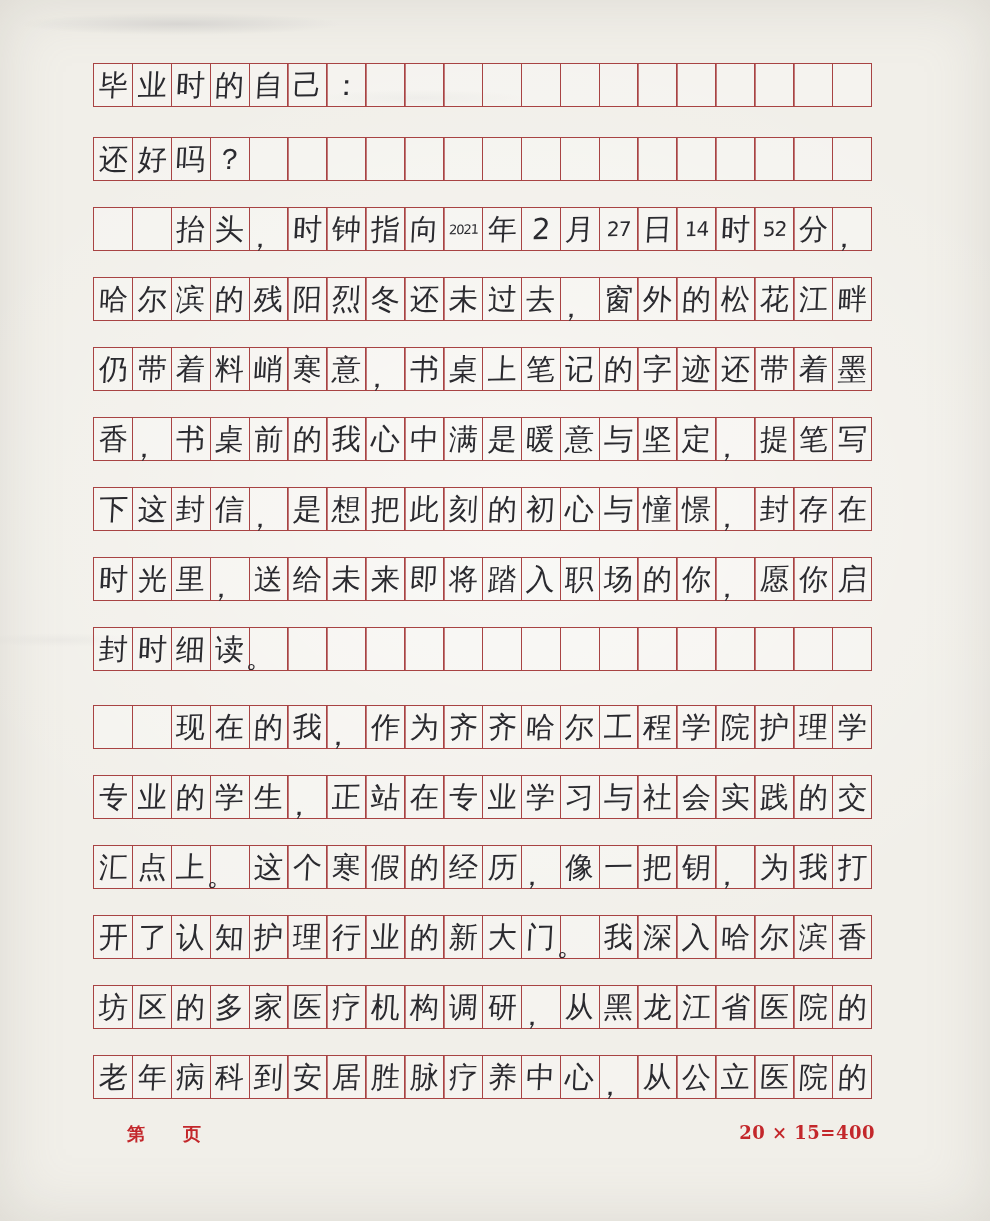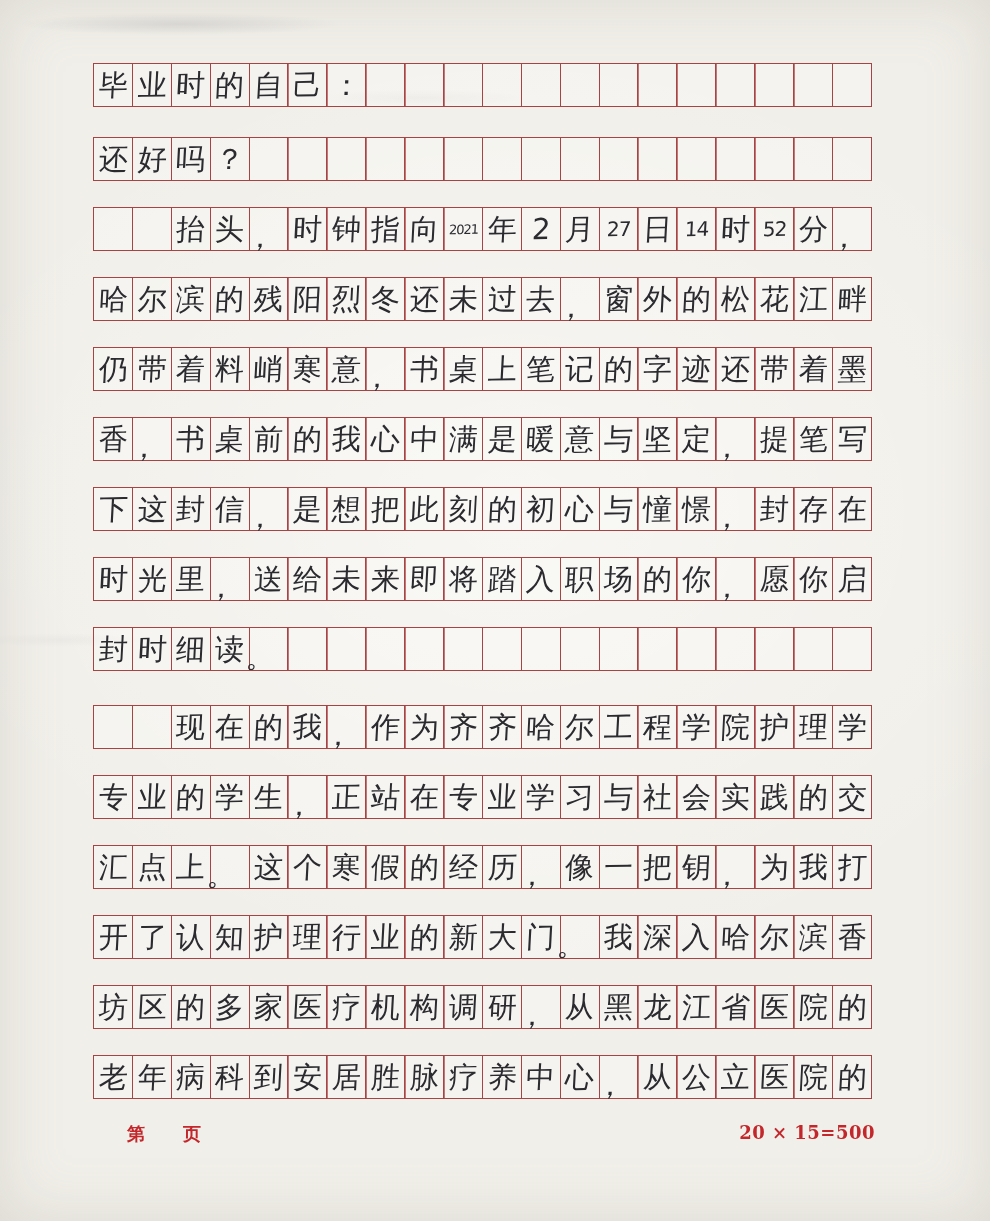--- a/index.html
+++ b/index.html
@@ -902,15 +902,15 @@
         <div class="cell">
           <span class="hw">的</span>
         </div>
       </div>
     </div>
   <div class="footer">
     <div class="left">
       <span>第</span>
       <span>页</span>
     </div>
-    <div class="right">20 × 15=500</div>
+    <div class="right">20 × 15=400</div>
   </div>
 </div>
 
 </body></html>

